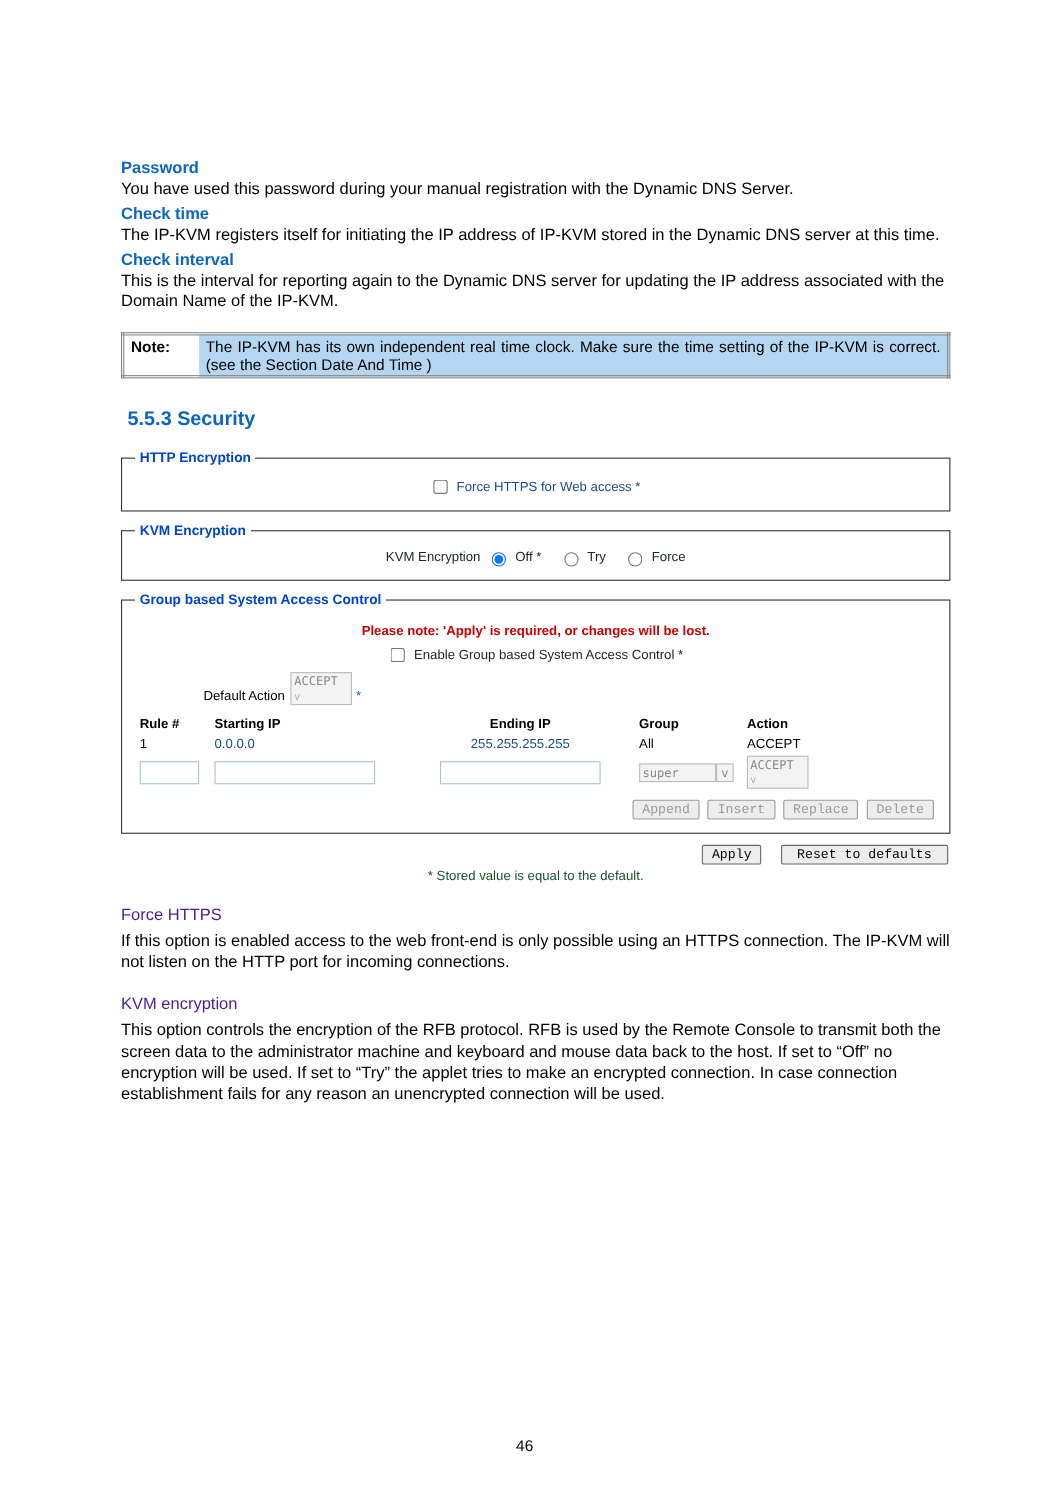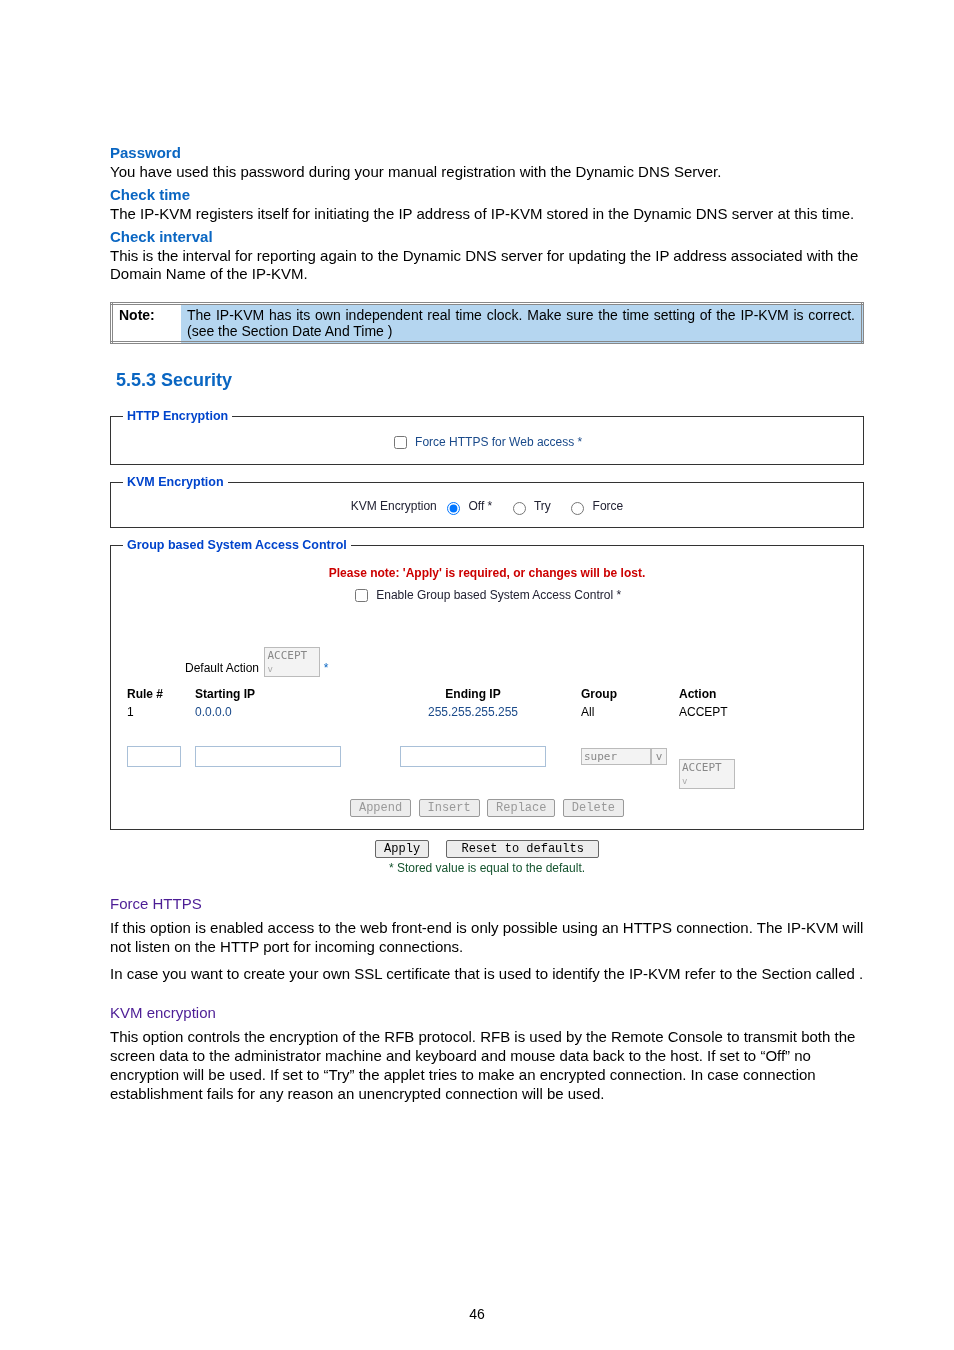--- a/index.html
+++ b/index.html
@@ -94,21 +94,21 @@
   }
   .gray-select {
     font-family: monospace;
     font-size: 11px;
     color: #888;
     background: #f3f3f3;
     border: 1px solid #bbb;
     padding: 1px 2px;
     display: inline-block;
   }
-  .gray-select.small { width: 50px; margin-top: 36px; }
+  .gray-select.small { width: 50px; }
   .gray-select.micro { width: 10px; text-align:center;}
   .tbl {
     width: 100%;
     border-collapse: collapse;
     margin-top: 8px;
   }
   .tbl th {
     text-align: left;
     padding: 2px 4px;
     font-size: 12px;
@@ -118,21 +118,21 @@
     padding: 2px 4px;
     font-size: 12px;
   }
   .txtbox {
     border: 1px solid #a9c0d8;
     background: #fff;
     height: 17px;
     width: 140px;
   }
   .btnrow {
-    text-align: center;
+    text-align: right;
     margin-top: 8px;
   }
   .fakebtn {
     font-family: "Courier New", monospace;
     font-size: 12px;
     border: 1px solid #999;
     background: #ededed;
     color: #999;
     padding: 1px 8px;
     margin: 0 2px;
@@ -276,19 +276,18 @@
       <span class="fakebtn active">Apply</span>
       &nbsp;&nbsp;
       <span class="fakebtn active" style="padding:1px 14px;">Reset to defaults</span>
     </div>
     <div class="footnote">* Stored value is equal to the default.</div>
 
   </div>
 
   <h3 class="sub">Force HTTPS</h3>
   <div class="para">If this option is enabled access to the web front-end is only possible using an HTTPS connection. The IP-KVM will not listen on the HTTP port for incoming connections.</div>
-  <div class="para">In case you want to create your own SSL certificate that is used to identify the IP-KVM refer to the Section called                  .</div>
 
   <h3 class="sub">KVM encryption</h3>
   <div class="para">This option controls the encryption of the RFB protocol. RFB is used by the Remote Console to transmit both the screen data to the administrator machine and keyboard and mouse data back to the host. If set to “Off” no encryption will be used. If set to “Try” the applet tries to make an encrypted connection. In case connection establishment fails for any reason an unencrypted connection will be used.</div>
 
   <div class="page-num">46</div>
 </div>
 
 </body></html>

